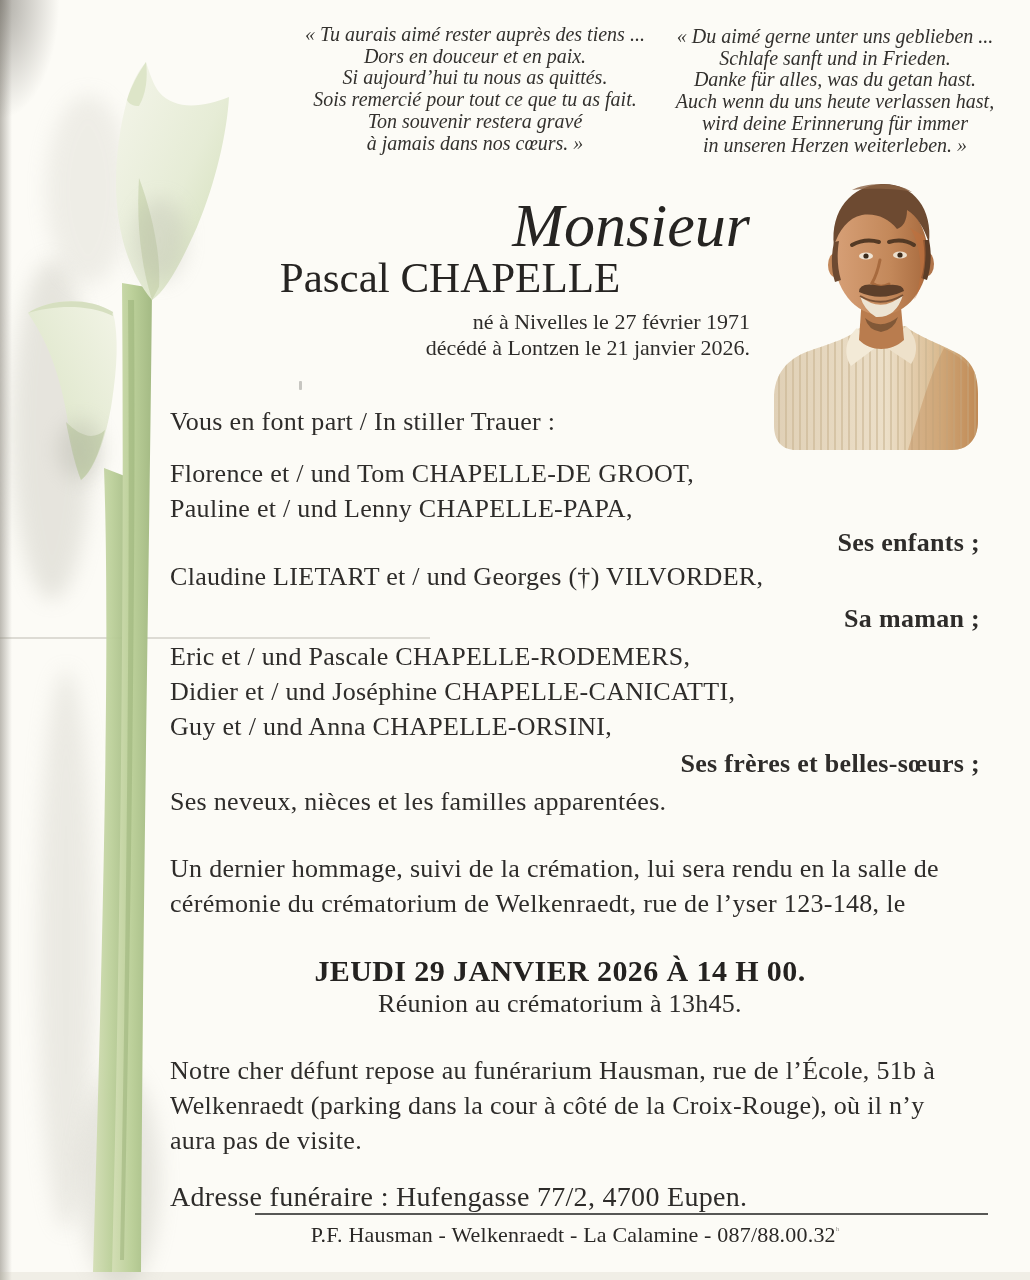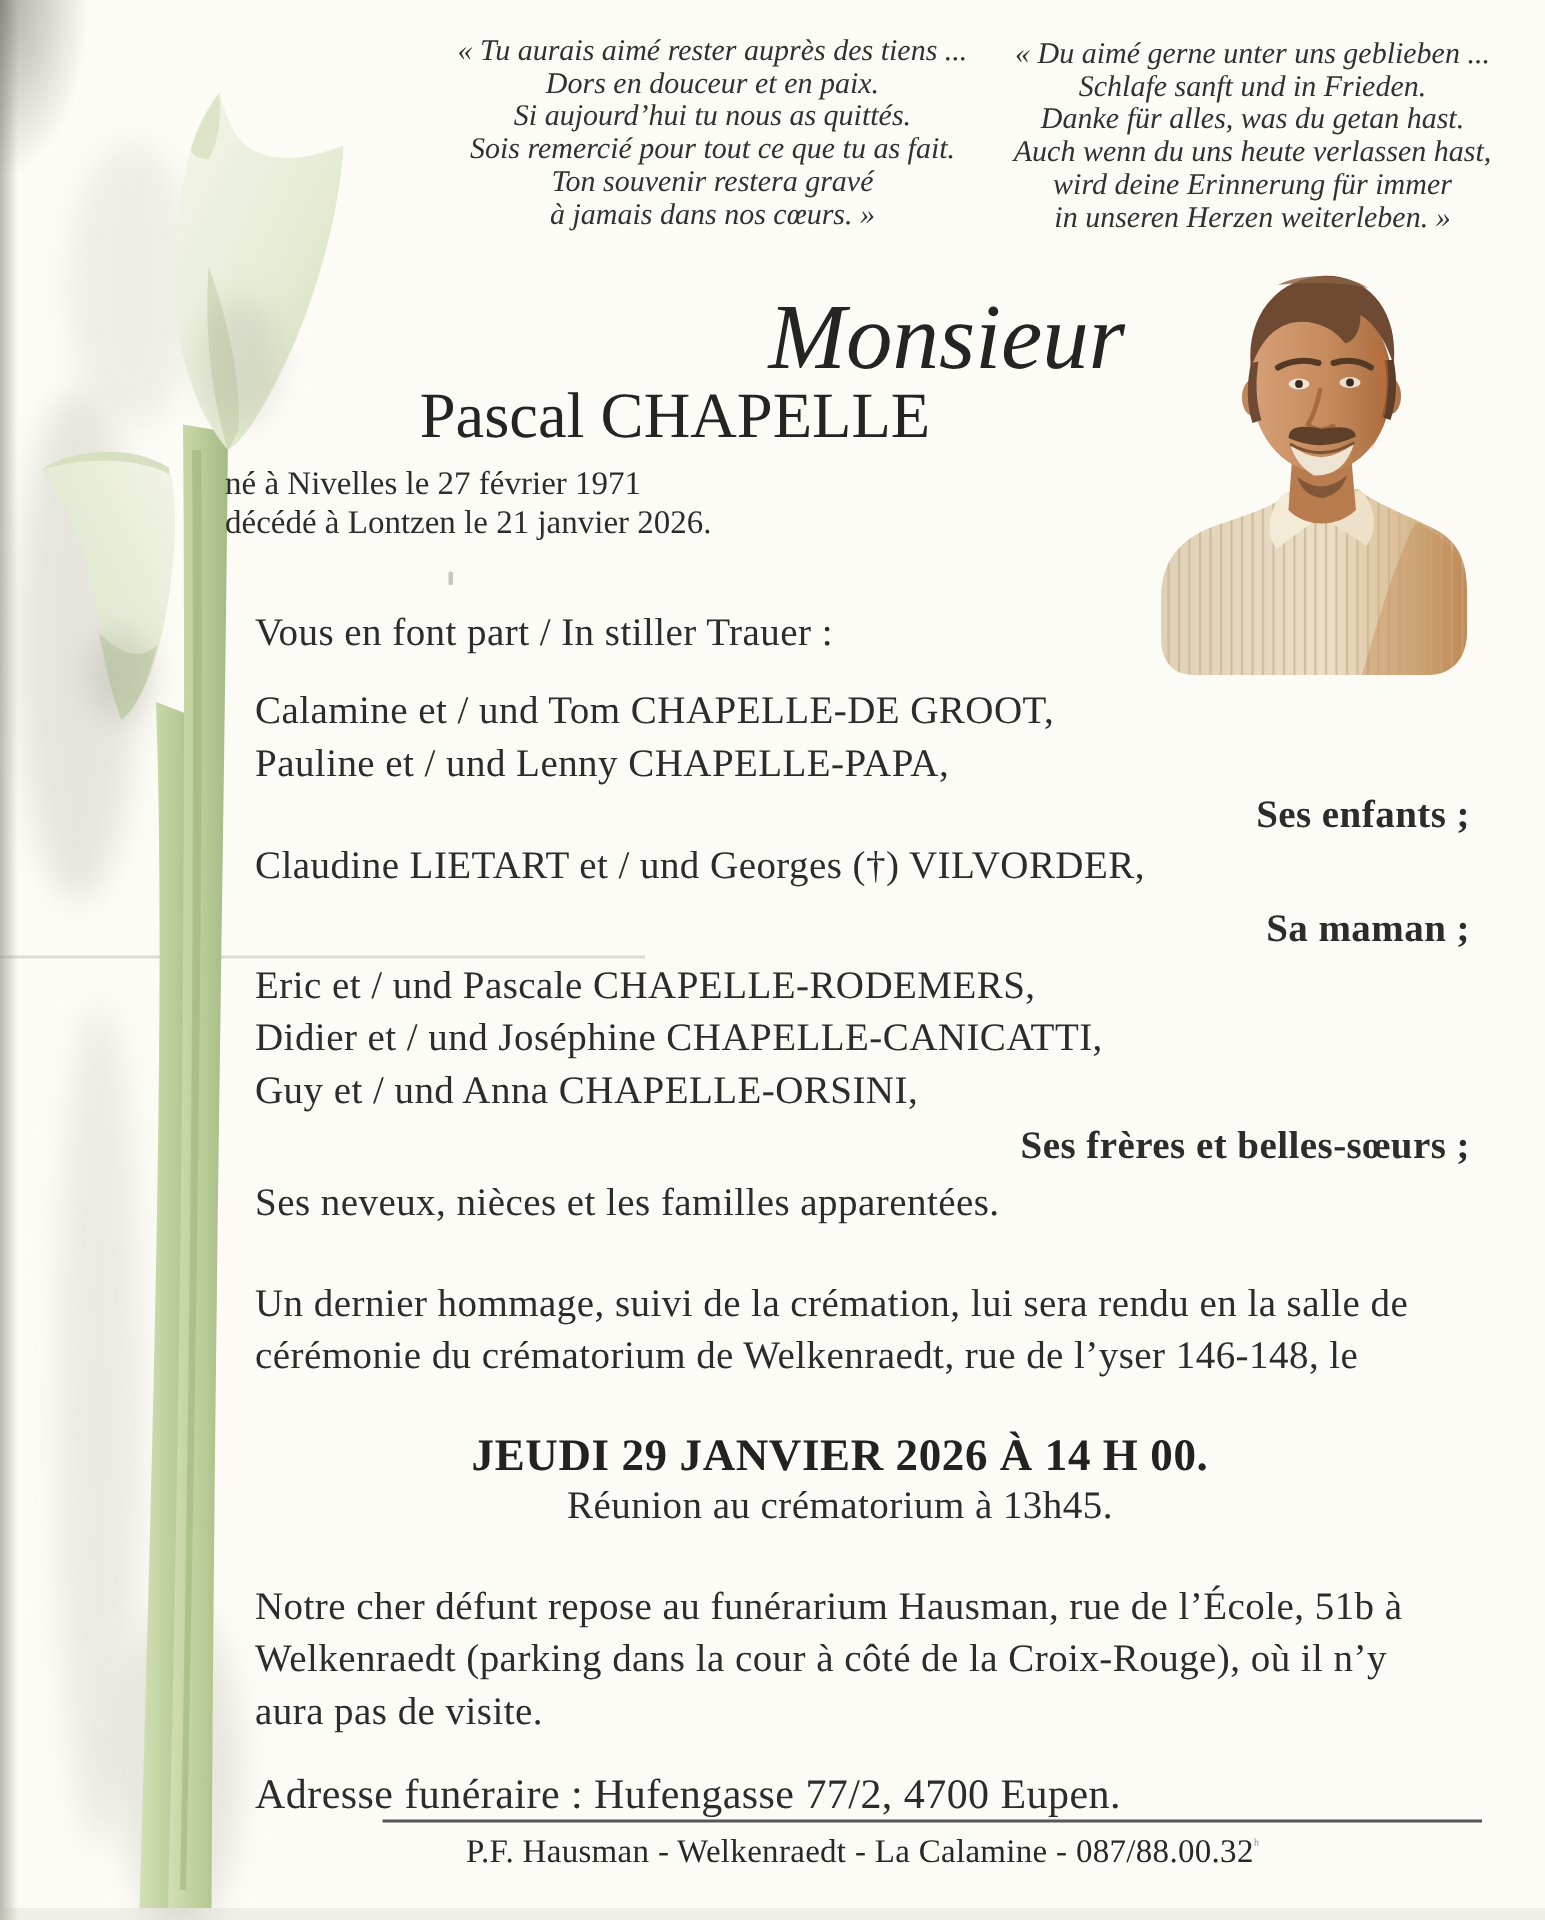--- a/index.html
+++ b/index.html
@@ -7,21 +7,21 @@
     width:1030px;height:1280px;position:relative;overflow:hidden;
     background:#fcfbf6;
     font-family:"Liberation Serif", serif;
   }
   .abs{position:absolute;}
   .txt{font-family:"Liberation Serif", serif;color:#2e2c2a;white-space:nowrap;}
   .poem{font-style:italic;font-size:20px;line-height:21.7px;text-align:center;color:#33312e;}
   .poem div{white-space:nowrap;}
   .salutation{font-size:62px;line-height:56px;text-align:right;color:#262422;font-style:italic;}
   .deceased-name{font-size:43px;line-height:50px;text-align:center;color:#262422;}
-  .dates{font-size:22px;line-height:26px;text-align:left;color:#2e2c2a;}
+  .dates{font-size:22px;line-height:26px;text-align:right;color:#2e2c2a;}
   .body-text{font-size:26px;line-height:35px;letter-spacing:0.3px;}
   .right-label{text-align:right;font-weight:bold;}
   .center-text{text-align:center;}
   .bold-date{font-weight:bold;font-size:30px;line-height:35px;letter-spacing:0.4px;color:#242220;}
   .adresse{font-size:28px;line-height:35px;letter-spacing:0.3px;}
   .footer-line{font-size:22px;line-height:28px;letter-spacing:0.2px;color:#2a2826;}
   .rule{background:#3a3a38;height:2px;opacity:0.85;}
   .scan-edge{background:linear-gradient(to right, rgba(110,105,95,0.45), rgba(110,105,95,0));}
   .scan-corner{background:radial-gradient(ellipse at 0 0, rgba(90,86,78,0.5), rgba(90,86,78,0) 70%);}
   .crease{background:rgba(150,145,133,0.30);}
@@ -162,40 +162,40 @@
 <div class="abs" style="left:150px;top:197px;width:600px;">
   <div class="txt salutation">Monsieur</div>
   <div class="txt deceased-name">Pascal CHAPELLE</div>
   <div class="txt dates" style="margin-top:6px;">né à Nivelles le 27 février 1971</div>
   <div class="txt dates">décédé à Lontzen le 21 janvier 2026.</div>
 </div>
 
 <div class="abs txt body-text" style="left:170px;top:404px;">Vous en font part / In stiller Trauer :</div>
 
 <div class="abs" style="left:170px;top:456px;">
-  <div class="txt body-text">Calamine et / und Tom CHAPELLE-DE GROOT,</div>
+  <div class="txt body-text">Florence et / und Tom CHAPELLE-DE GROOT,</div>
   <div class="txt body-text">Pauline et / und Lenny CHAPELLE-PAPA,</div>
 </div>
 <div class="abs txt body-text right-label" style="left:170px;top:525px;width:810px;">Ses enfants ;</div>
 
 <div class="abs txt body-text" style="left:170px;top:559px;">Claudine LIETART et / und Georges (†) VILVORDER,</div>
 <div class="abs txt body-text right-label" style="left:170px;top:601px;width:810px;">Sa maman ;</div>
 
 <div class="abs" style="left:170px;top:639px;">
   <div class="txt body-text">Eric et / und Pascale CHAPELLE-RODEMERS,</div>
   <div class="txt body-text">Didier et / und Joséphine CHAPELLE-CANICATTI,</div>
   <div class="txt body-text">Guy et / und Anna CHAPELLE-ORSINI,</div>
 </div>
 <div class="abs txt body-text right-label" style="left:170px;top:746px;width:810px;">Ses frères et belles-sœurs ;</div>
 
 <div class="abs txt body-text" style="left:170px;top:784px;">Ses neveux, nièces et les familles apparentées.</div>
 
 <div class="abs" style="left:170px;top:851px;">
   <div class="txt body-text">Un dernier hommage, suivi de la crémation, lui sera rendu en la salle de</div>
-  <div class="txt body-text">cérémonie du crématorium de Welkenraedt, rue de l’yser 146-148, le</div>
+  <div class="txt body-text">cérémonie du crématorium de Welkenraedt, rue de l’yser 123-148, le</div>
 </div>
 <div class="abs txt bold-date center-text" style="left:170px;top:953px;width:780px;">JEUDI 29 JANVIER 2026 À 14 H 00.</div>
 <div class="abs txt body-text center-text" style="left:170px;top:986px;width:780px;">Réunion au crématorium à 13h45.</div>
 
 <div class="abs" style="left:170px;top:1053px;">
   <div class="txt body-text">Notre cher défunt repose au funérarium Hausman, rue de l’École, 51b à</div>
   <div class="txt body-text">Welkenraedt (parking dans la cour à côté de la Croix-Rouge), où il n’y</div>
   <div class="txt body-text">aura pas de visite.</div>
 </div>
 

